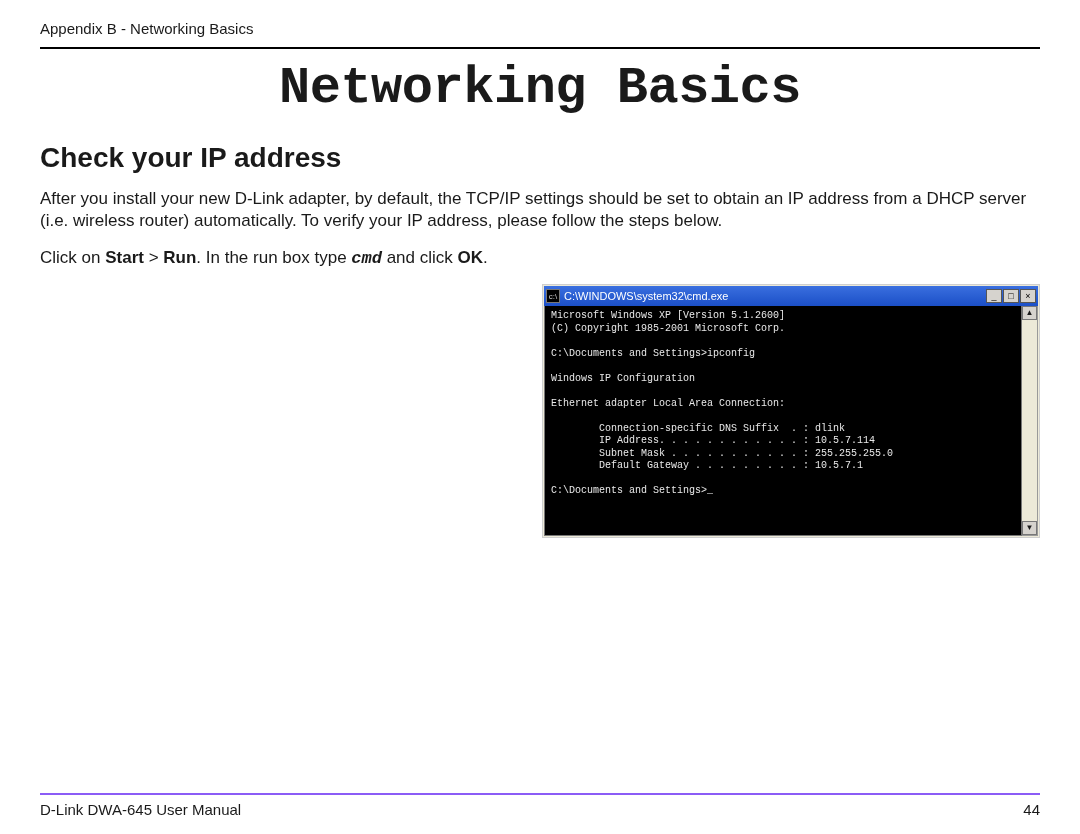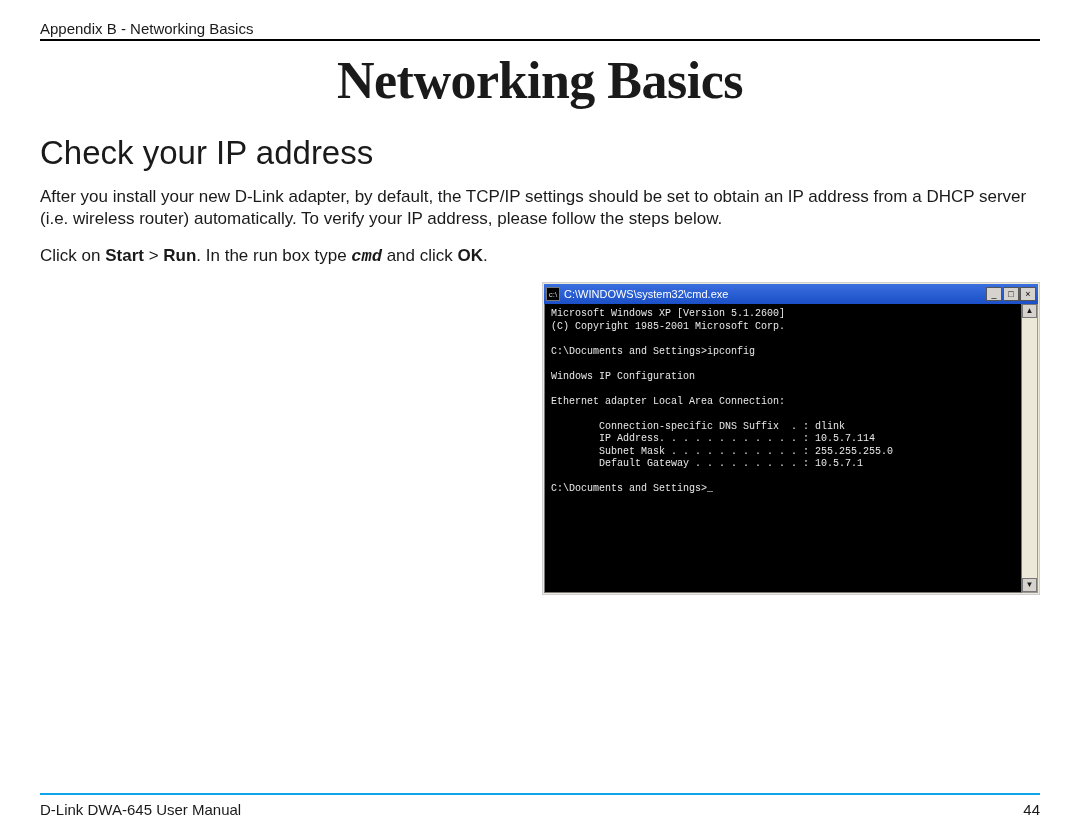--- a/index.html
+++ b/index.html
@@ -5,39 +5,39 @@
   * { box-sizing: border-box; margin: 0; padding: 0; }
   html, body { width: 1080px; height: 834px; background: #fff; }
   body {
     font-family: Arial, Helvetica, sans-serif;
     color: #1a1a1a;
     padding: 20px 40px 14px 40px;
     position: relative;
   }
   .header-line {
     font-size: 15px;
-    padding-bottom: 2px;
+    padding-bottom: 10px;
     border-bottom: 2px solid #000;
     margin-bottom: 10px;
   }
   h1.title {
-    font-family: Liberation Serif, serif;
+    font-family: Liberation Mono, monospace;
     font-stretch: condensed;
     font-weight: 800;
     font-size: 52px;
     text-align: center;
     letter-spacing: -0.5px;
     margin-top: 4px;
     margin-bottom: 24px;
   }
   h2.subtitle {
     font-family: "Arial Narrow", Arial, sans-serif;
     font-stretch: condensed;
-    font-weight: 400;
-    font-size: 33px;
+    font-weight: 700;
+    font-size: 28px;
     letter-spacing: 0px;
     margin-bottom: 14px;
   }
   p.body {
     font-size: 17px;
     line-height: 1.32;
     margin-bottom: 14px;
   }
   p.justify { text-align: justify; }
   .content { overflow: auto; }
@@ -89,21 +89,21 @@
   .cmd-body-row { display: flex; flex: 1; }
   .cmd-terminal {
     background: #000;
     color: #e8e8e8;
     flex: 1;
     font-family: "Courier New", monospace;
     font-size: 10px;
     line-height: 1.25;
     padding: 4px 6px;
     white-space: pre;
-    height: 289px;
+    height: 230px;
     overflow: hidden;
     border: 1px solid #777;
     border-top: none;
   }
   .cmd-scroll {
     width: 16px;
     background: #ece9d8;
     border: 1px solid #999;
     border-left: none;
     border-top: none;
@@ -116,21 +116,21 @@
     border: 1px solid #777;
     font-size: 8px;
     text-align: center;
     line-height: 12px;
   }
   .cmd-scroll .track { flex: 1; }
   .footer {
     position: absolute;
     left: 40px; right: 40px; bottom: 16px;
     font-size: 15px;
-    border-top: 2px solid #0ea5e9;
+    border-top: 2px solid #8b5cf6;
     padding-top: 6px;
     display: flex;
     justify-content: space-between;
   }
   .b { font-weight: 700; }
   .bi { font-weight: 700; font-style: italic; font-family: Liberation Mono, monospace; }
 </style>
 </head>
 <body>
 

